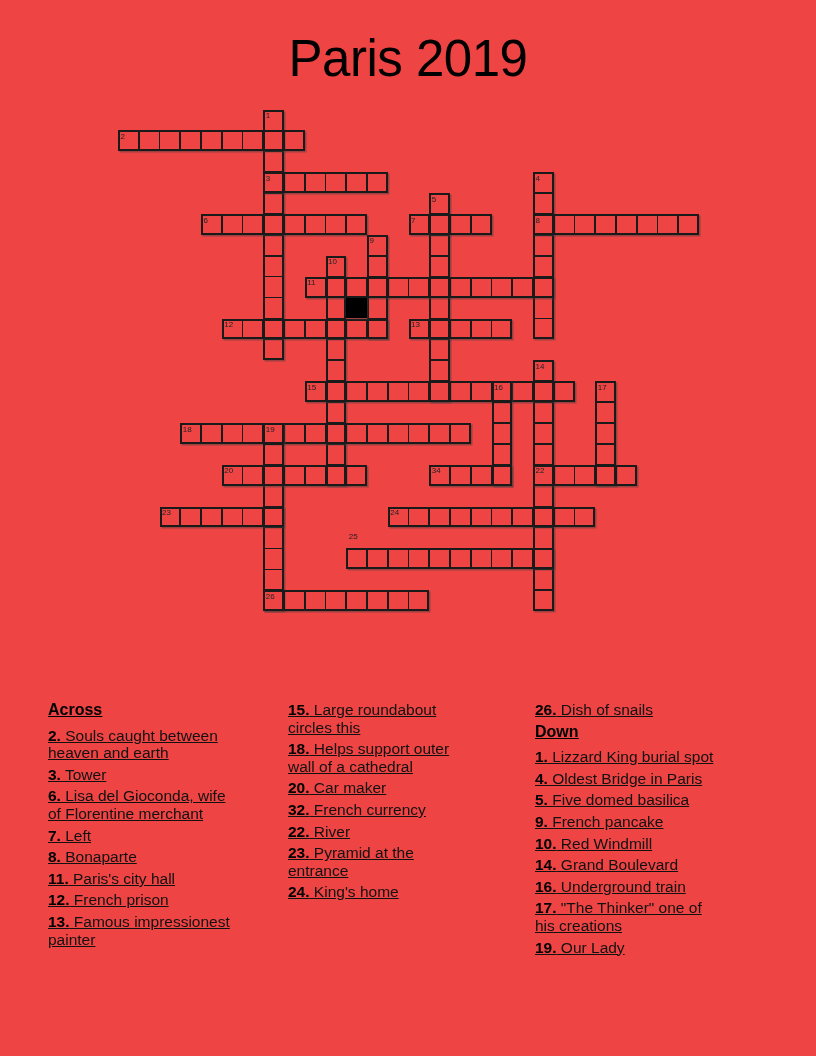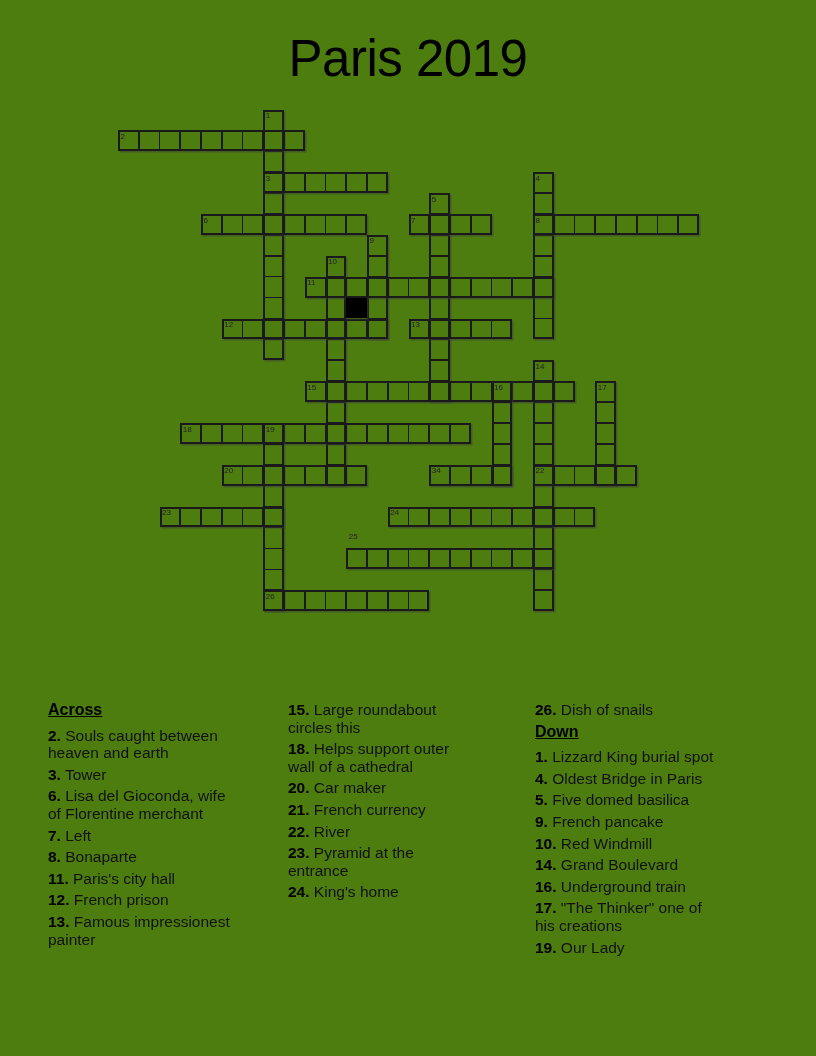--- a/index.html
+++ b/index.html
@@ -1,19 +1,19 @@
 <!DOCTYPE html>
 <html><head>
 <meta charset="utf-8">
 <style>
   html,body{margin:0;padding:0;background:#ffffff;}
   .page{
     position:relative;
     width:816px;height:1056px;
-    background:#4d7c0f;
+    background:#ef4444;
     overflow:hidden;
     font-family:"Liberation Sans",sans-serif;
     color:#111111;
   }
   .title{
     position:absolute;
     top:37px;left:0;width:816px;
     margin:0;
     text-align:center;
     font-size:51px;
@@ -43,21 +43,21 @@
     font-family:"Liberation Sans",sans-serif;
   }
   .blackcell{
     position:absolute;
     background:#000000;
     box-shadow:1.5px 1.5px 0 rgba(60,60,60,0.45);
     z-index:2;
   }
   
   .clues{position:absolute;top:701px;left:0;width:816px;}
-  .clue-col{position:absolute;top:0;font-size:15.5px;line-height:17.6px;}
+  .clue-col{position:absolute;top:0;font-size:15.5px;line-height:17.6px;text-decoration:underline;}
   .clue-col.c1{left:48px;width:194px;}
   .clue-col.c2{left:288px;width:182px;}
   .clue-col.c3{left:535px;width:190px;}
   .clue{margin:0 0 4px 0;color:#111111;}
   .clue b{font-weight:700;color:#000000;}
   .clue-heading{
     font-weight:700;
     font-size:16px;
     text-decoration:underline;
     margin:0 0 8px 0;
@@ -347,21 +347,21 @@
         <div class="clue"><b>7.</b> Left</div>
         <div class="clue"><b>8.</b> Bonaparte</div>
         <div class="clue"><b>11.</b> Paris's city hall</div>
         <div class="clue"><b>12.</b> French prison</div>
         <div class="clue"><b>13.</b> Famous impressionest painter</div>
       </div>
     <div class="clue-col c2">
         <div class="clue"><b>15.</b> Large roundabout circles this</div>
         <div class="clue"><b>18.</b> Helps support outer wall of a cathedral</div>
         <div class="clue"><b>20.</b> Car maker</div>
-        <div class="clue"><b>21.</b> French currency</div>
+        <div class="clue"><b>32.</b> French currency</div>
         <div class="clue"><b>22.</b> River</div>
         <div class="clue"><b>23.</b> Pyramid at the entrance</div>
         <div class="clue"><b>24.</b> King's home</div>
       </div>
     <div class="clue-col c3">
         <div class="clue"><b>26.</b> Dish of snails</div>
         <div class="clue-heading">Down</div>
         <div class="clue"><b>1.</b> Lizzard King burial spot</div>
         <div class="clue"><b>4.</b> Oldest Bridge in Paris</div>
         <div class="clue"><b>5.</b> Five domed basilica</div>

